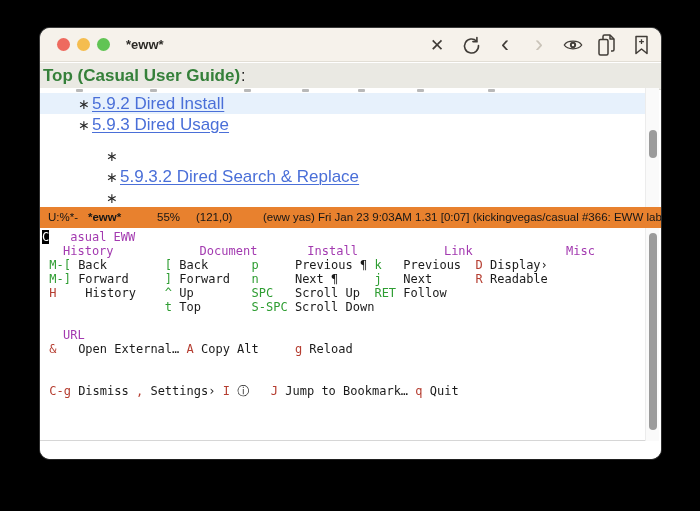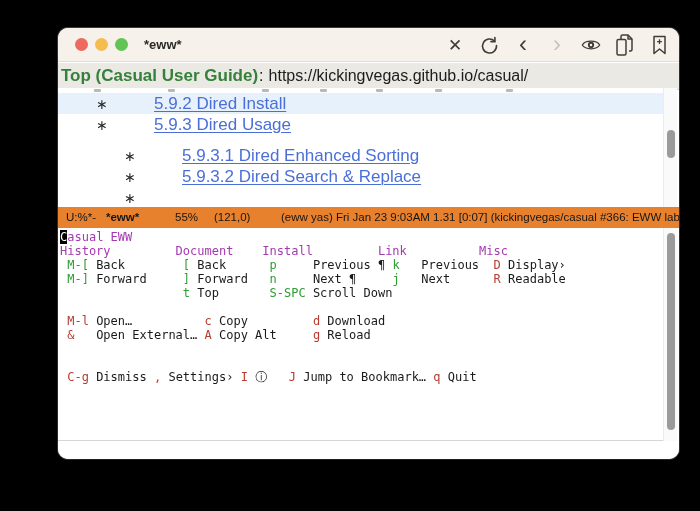--- a/index.html
+++ b/index.html
@@ -3,21 +3,21 @@
 <meta charset="utf-8">
 <style>
   :root{
     --orange:#e8812e; --purple:#a33ab0; --keygreen:#2e9d32; --keyred:#b53d30;
     --linkblue:#4a6fd8; --headergreen:#35803a; --hlblue:#e7f1fc;
   }
   *{box-sizing:border-box;margin:0;padding:0;}
   html,body{width:700px;height:511px;background:#000;overflow:hidden;
     font-family:"Liberation Sans",sans-serif;}
   .stage{position:relative;width:700px;height:511px;background:#000;}
-  .window{position:absolute;left:58px;top:28px;width:621px;height:431px;
+  .window{position:absolute;left:40px;top:28px;width:621px;height:431px;
     border-radius:10px;background:#ffffff;overflow:hidden;
     box-shadow:0 14px 34px rgba(0,0,0,.65),0 0 0 1px rgba(120,120,120,.55);}
   
   .titlebar{position:absolute;left:0;top:0;width:100%;height:34px;background:#f6f2eb;
     border-bottom:1px solid #e2ded5;display:flex;align-items:center;}
   .lights{display:flex;gap:7px;margin-left:17px;}
   .light{width:13px;height:13px;border-radius:50%;}
   .light.r{background:#ee6a5f;} .light.y{background:#f5bd4f;} .light.g{background:#61c454;}
   .wtitle{font-weight:bold;font-size:13px;color:#2c2a26;margin-left:16px;}
   .tbicons{position:absolute;right:10px;top:0;height:34px;display:flex;align-items:center;gap:14px;color:#403c37;}
@@ -33,35 +33,35 @@
   .headerline .hsep{margin:0 5px 0 1px;}
   
   .content{position:absolute;left:0;top:60px;width:605px;height:119px;background:#fff;overflow:hidden;}
   .clipped-row{height:5px;overflow:hidden;position:relative;}
   .clipped-row i{position:absolute;top:1px;height:3px;width:7px;background:#b9b9b9;border-radius:1px;}
   .row{height:21px;display:flex;align-items:center;font-size:17px;}
   .row.spacer{height:10px;}
   .row.lvl1{padding-left:38px;} .row.lvl2{padding-left:66px;}
   .row.hl{background:var(--hlblue);}
   .bullet{color:#2a2a2a;font-size:14px;width:8px;margin-right:6px;text-align:center;}
-  .toclink{color:var(--linkblue);text-decoration:underline;text-decoration-thickness:1px;text-underline-offset:2px;cursor:pointer;margin-left:44px;}
+  .toclink{color:var(--linkblue);text-decoration:underline;text-decoration-thickness:1px;text-underline-offset:2px;cursor:pointer;}
   
   .sbtrack{position:absolute;width:14px;background:#fafafa;border-left:1px solid #ececec;}
   .sbthumb{position:absolute;left:3px;width:8px;background:#9b9b9b;border-radius:4px;}
   
   .modeline{position:absolute;left:0;top:179px;width:100%;height:21px;background:var(--orange);
     font-size:11.5px;color:#161616;}
   .modeline span{position:absolute;top:4px;white-space:nowrap;}
   .ml-buffer{font-weight:bold;}
   
   .menu{position:absolute;left:0;top:200px;width:605px;height:212px;background:#fff;
     padding:2px 0 0 2px;font-family:"DejaVu Sans Mono",monospace;font-size:12px;
     line-height:14px;color:#1a1a1a;overflow:hidden;}
   .mline{white-space:pre;height:14px;}
-  .seg-section{color:var(--purple);}
+  .seg-section{color:var(--purple);margin-left:21px;}
   .seg-key-g{color:var(--keygreen);}
   .seg-key-r{color:var(--keyred);}
   .seg-cursor{background:#000;color:#fff;}
   .menusep{position:absolute;left:0;top:412px;width:605px;height:1px;background:#d6d6d6;}
   .echoarea{position:absolute;left:0;top:413px;width:100%;height:18px;background:#fff;}
 </style>
 </head>
 <body>
 
 <div class="stage">
@@ -103,21 +103,20 @@
             <path d="M2 1.5 L13 1.5 L13 18.5 L7.5 14 L2 18.5 Z"></path>
             <path d="M7.5 4.2 L7.5 9 M5.1 6.6 L9.9 6.6" stroke-width="1.3"></path>
           </svg>
         </span>
       </div>
     </div>
 
     <div class="headerline">
       <span class="htitle">Top (Casual User Guide)</span>
       <span class="hsep">:</span>
-      <span class="hurl">https://kickingvegas.github.io/casual/</span>
     </div>
 
     <div class="content">
       <div class="clipped-row">
         <i style="left:36px"></i>
           <i style="left:110px"></i>
           <i style="left:204px"></i>
         <i style="left:262px"></i>
           <i style="left:318px"></i>
           <i style="left:377px"></i>
@@ -128,21 +127,20 @@
             <span class="bullet">∗</span>
             <span class="toclink">5.9.2 Dired Install</span>
           </div>
           <div class="row lvl1">
             <span class="bullet">∗</span>
             <span class="toclink">5.9.3 Dired Usage</span>
           </div>
           <div class="row spacer"></div>
           <div class="row lvl2">
             <span class="bullet">∗</span>
-            <span class="toclink">5.9.3.1 Dired Enhanced Sorting</span>
           </div>
           <div class="row lvl2">
             <span class="bullet">∗</span>
             <span class="toclink">5.9.3.2 Dired Search &amp; Replace</span>
           </div>
           <div class="row lvl2">
             <span class="bullet">∗</span>
           </div>
         </div>
     </div>
@@ -157,23 +155,24 @@
       <span style="left:117px" class="ml-percent">55%</span>
       <span style="left:156px" class="ml-position">(121,0)</span>
       <span style="left:223px" class="ml-info">(eww yas) Fri Jan 23 9:03AM 1.31 [0:07] (kickingvegas/casual #366: EWW label b</span>
     </div>
 
     <div class="menu" id="menu">
         <div class="mline"><span class="seg-cursor">C</span><span class="seg-section">asual EWW</span></div>
         <div class="mline"><span class="seg-section">History</span><span class="seg-txt">         </span><span class="seg-section">Document</span><span class="seg-txt">    </span><span class="seg-section">Install</span><span class="seg-txt">         </span><span class="seg-section">Link</span><span class="seg-txt">          </span><span class="seg-section">Misc</span></div>
         <div class="mline"><span class="seg-txt"> </span><span class="seg-key-g">M-[</span><span class="seg-txt"> Back        </span><span class="seg-key-g">[</span><span class="seg-txt"> Back      </span><span class="seg-key-g">p</span><span class="seg-txt">     Previous ¶ </span><span class="seg-key-g">k</span><span class="seg-txt">   Previous  </span><span class="seg-key-r">D</span><span class="seg-txt"> Display›</span></div>
         <div class="mline"><span class="seg-txt"> </span><span class="seg-key-g">M-]</span><span class="seg-txt"> Forward     </span><span class="seg-key-g">]</span><span class="seg-txt"> Forward   </span><span class="seg-key-g">n</span><span class="seg-txt">     Next ¶     </span><span class="seg-key-g">j</span><span class="seg-txt">   Next      </span><span class="seg-key-r">R</span><span class="seg-txt"> Readable</span></div>
+        <div class="mline"><span class="seg-txt"> </span><span class="seg-key-r">H</span><span class="seg-txt">    History    </span><span class="seg-key-g">^</span><span class="seg-txt"> Up        </span><span class="seg-key-g">SPC</span><span class="seg-txt">   Scroll Up  </span><span class="seg-key-g">RET</span><span class="seg-txt"> Follow</span></div>
         <div class="mline"><span class="seg-txt">                 </span><span class="seg-key-g">t</span><span class="seg-txt"> Top       </span><span class="seg-key-g">S-SPC</span><span class="seg-txt"> Scroll Down</span></div>
         <div class="mline">&nbsp;</div>
-        <div class="mline"><span class="seg-txt"> </span><span class="seg-key-r">M-l</span><span class="seg-txt"> Open…          </span><span class="seg-key-r">c</span><span class="seg-txt"> Copy         </span><span class="seg-key-r">d</span><span class="seg-txt"> Download</span></div>
+        <div class="mline"><span class="seg-section">URL</span></div>
         <div class="mline"><span class="seg-txt"> </span><span class="seg-key-r">&amp;</span><span class="seg-txt">   Open External… </span><span class="seg-key-r">A</span><span class="seg-txt"> Copy Alt     </span><span class="seg-key-r">g</span><span class="seg-txt"> Reload</span></div>
         <div class="mline">&nbsp;</div>
         <div class="mline">&nbsp;</div>
         <div class="mline"><span class="seg-txt"> </span><span class="seg-key-r">C-g</span><span class="seg-txt"> Dismiss </span><span class="seg-key-r">,</span><span class="seg-txt"> Settings› </span><span class="seg-key-r">I</span><span class="seg-txt"> ⓘ   </span><span class="seg-key-r">J</span><span class="seg-txt"> Jump to Bookmark… </span><span class="seg-key-r">q</span><span class="seg-txt"> Quit</span></div>
       </div>
 
     <div class="sbtrack" style="left:605px;top:200px;height:213px;">
       <div class="sbthumb" style="top:5px;height:197px;"></div>
     </div>
 

